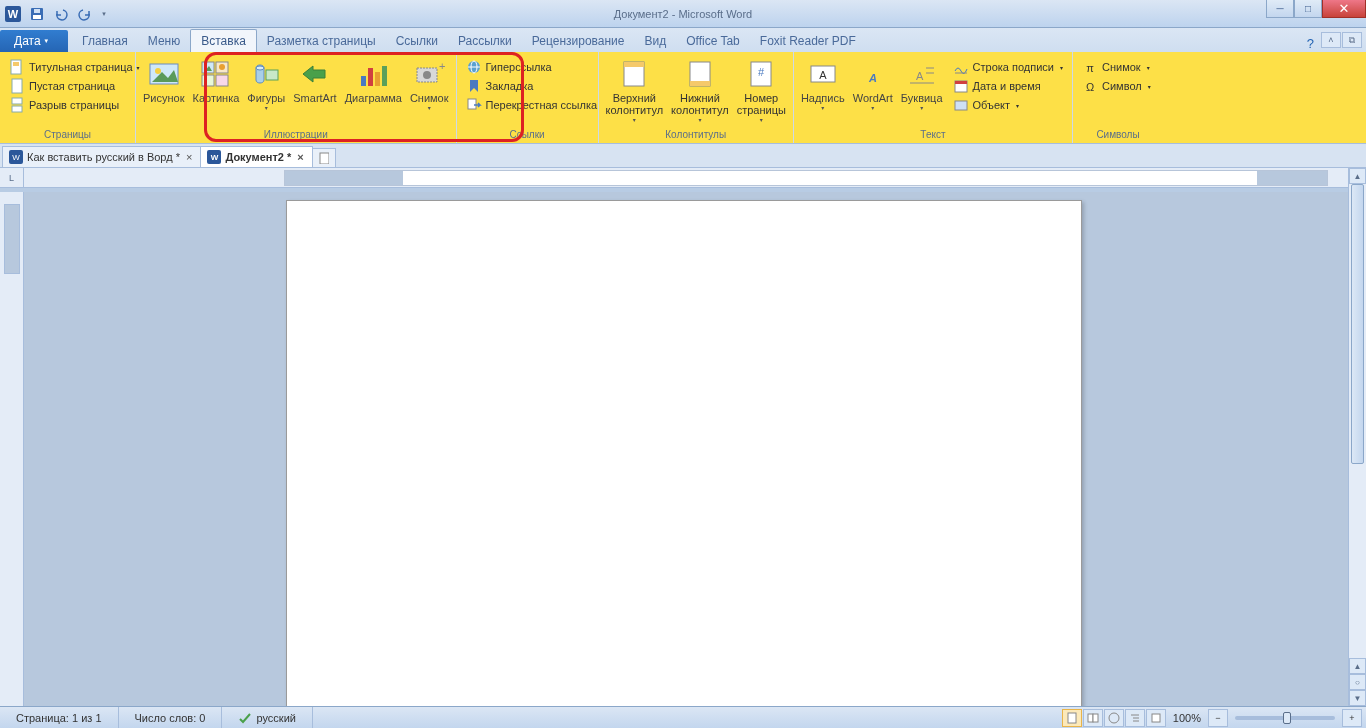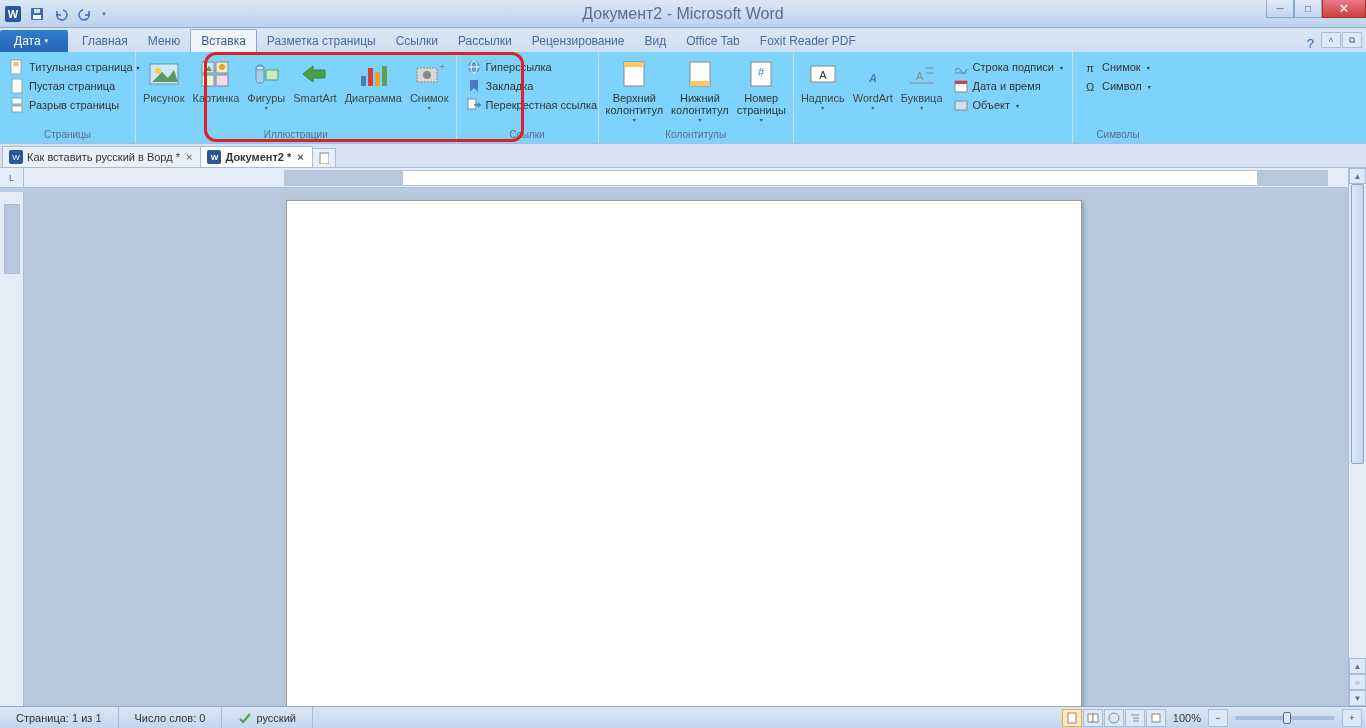--- a/index.html
+++ b/index.html
@@ -1,32 +1,32 @@
 <!DOCTYPE html>
 <html><head>
 <meta charset="utf-8">
 <style>
 *{box-sizing:border-box;margin:0;padding:0;font-family:"Segoe UI",Tahoma,sans-serif;font-size:11px;color:#333;user-select:none}
 body{width:1366px;height:728px;background:#b8cce4;overflow:hidden;position:relative}
 .titlebar{height:28px;background:linear-gradient(#dbe6f4,#bdd3ee);display:flex;align-items:center;position:relative;border-bottom:1px solid #8ba7c9}
 .qat{display:flex;align-items:center;gap:2px;padding-left:2px}
 .qat-item{width:22px;height:22px;display:flex;align-items:center;justify-content:center;border-radius:2px}
-.title-text{position:absolute;left:0;right:0;text-align:center;font-size:16px;color:#5a6e8a;pointer-events:none}
+.title-text{position:absolute;left:0;right:0;text-align:center;font-size:11px;color:#5a6e8a;pointer-events:none}
 .winbtns{position:absolute;right:0;top:0;display:flex}
 .winbtn{width:28px;height:18px;background:linear-gradient(#e0ebf7,#c3d6ee);border:1px solid #8ba7c9;border-top:none;display:flex;align-items:center;justify-content:center;font-size:10px;color:#3a5a8a}
 .winbtn.close{width:44px;background:linear-gradient(#e78,#c8433a);color:#fff;font-size:13px;border-color:#a03028}
 .innerwinbtns{position:absolute;right:4px;top:32px;display:flex;gap:1px}
 .iwbtn{width:20px;height:16px;display:flex;align-items:center;justify-content:center;font-size:9px;color:#5a6e8a;border:1px solid #a7bddc;background:#dde9f7}
 .tabs{height:24px;display:flex;align-items:flex-end;padding-left:0;background:linear-gradient(#dbe6f4,#cfdef0)}
 .file-tab{background:linear-gradient(#317dd0,#2565b4);color:#fff;padding:4px 20px 4px 14px;font-size:12px;border-radius:2px 2px 0 0;margin-right:4px;display:flex;align-items:center;gap:4px}
 .file-tab::after{content:"▾";font-size:7px}
 .tab{padding:4px 10px;font-size:12px;color:#4a6a9a;cursor:pointer}
 .tab.active{background:#f1f5fb;border:1px solid #8ba7c9;border-bottom:none;border-radius:2px 2px 0 0;color:#3a5a8a}
 .help-icon{position:absolute;right:52px;top:36px;color:#2565b4;font-size:13px}
-.ribbon{height:92px;background:#7dd3fc;border-bottom:1px solid #a7bddc;display:flex;position:relative}
+.ribbon{height:92px;background:#fde047;border-bottom:1px solid #a7bddc;display:flex;position:relative}
 .group{border-right:1px solid #cdd9e9;padding:2px 4px 0 4px;display:flex;flex-direction:column;justify-content:space-between;align-items:center}
 .group-label{font-size:10px;color:#5a6e8a;text-align:center;padding:2px 0 3px 0;width:100%}
 .group-body{display:flex;align-items:flex-start;gap:2px;flex:1;padding-top:2px}
 .big-btn{display:flex;flex-direction:column;align-items:center;justify-content:flex-start;padding:2px 3px;min-width:42px;cursor:pointer;border-radius:3px;text-align:center}
 .big-btn .ico{width:32px;height:32px;display:flex;align-items:center;justify-content:center;margin-bottom:2px}
 .big-btn .lbl{font-size:11px;line-height:12px;color:#444;white-space:nowrap}
 .big-btn .drop::after{content:"▾";font-size:6px;color:#555;display:block}
 .small-list{display:flex;flex-direction:column;gap:1px;padding:2px 2px}
 .small-item{display:flex;align-items:center;gap:4px;padding:1px 3px;white-space:nowrap;cursor:pointer;border-radius:2px}
 .small-item .sico{width:16px;height:16px;display:flex;align-items:center;justify-content:center}
@@ -353,20 +353,21 @@
             <span class="sico">
               <svg width="16" height="16">
                 <rect x="2" y="4" width="12" height="9" fill="#cfe0f5" stroke="#888"></rect>
               </svg>
             </span>
             <span>Объект</span>
             <span style="font-size:6px;margin-left:2px">▾</span>
           </div>
       </div>
     </div>
+    <div class="group-label">Текст</div>
   </div>
 
   <div class="group" style="border-right:none;width:90px">
     <div class="group-body" style="width:100%">
       <div class="small-list" style="width:100%">
         <div class="small-item">
             <span class="sico">
               <svg width="16" height="16">
                 <text x="8" y="13" text-anchor="middle" font-size="13" fill="#333">π</text>
               </svg>

